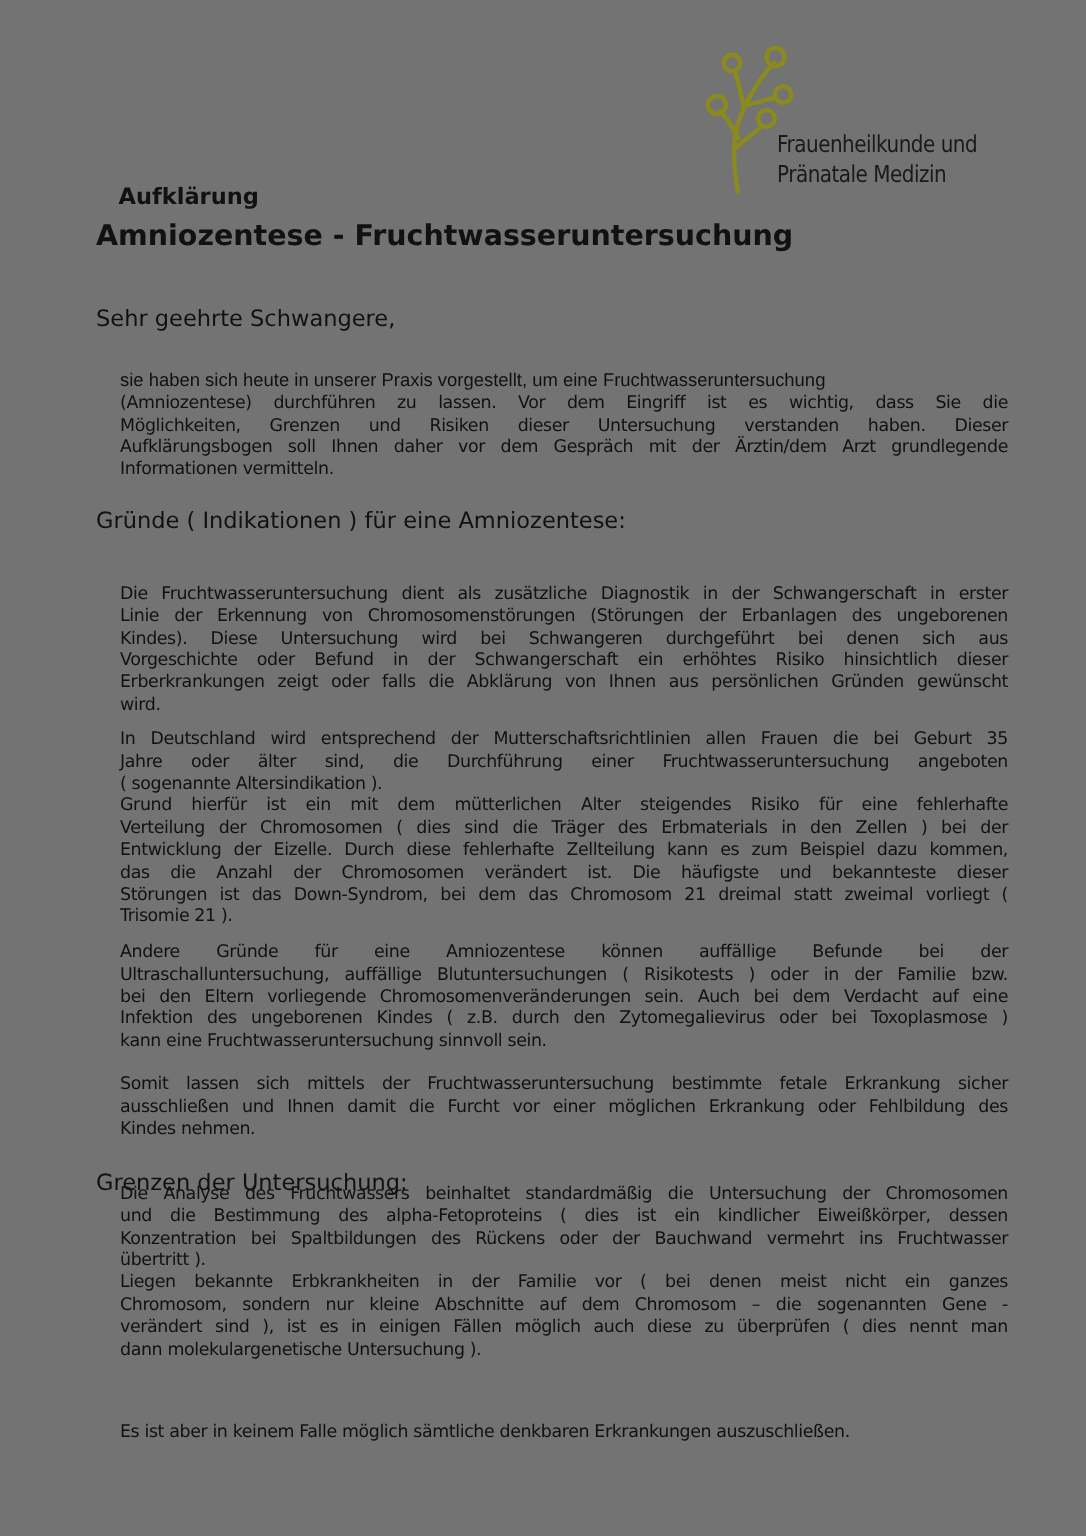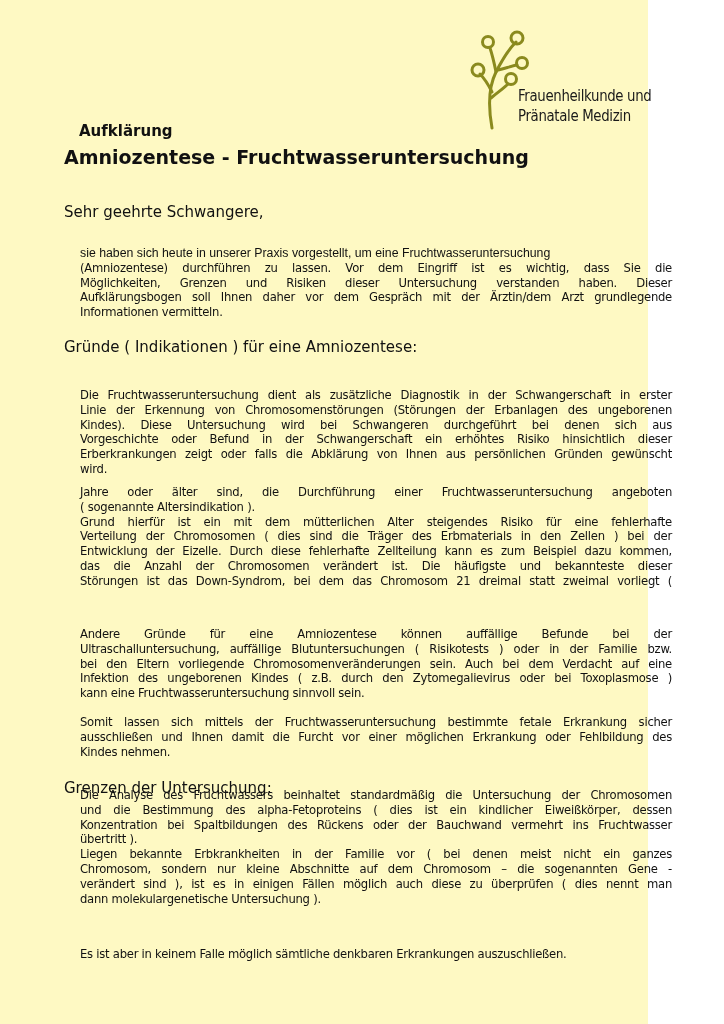--- a/index.html
+++ b/index.html
@@ -1,17 +1,17 @@
 <!DOCTYPE html>
 <html><head>
   <meta charset="utf-8">
   <style>
     html, body { margin: 0; padding: 0; background: #ffffff; }
     body { width: 724px; height: 1024px; position: relative; overflow: hidden; color: #111111; }
-    .page { position: absolute; left: 0; top: 0; width: 648px; height: 1024px; background: #fef9c3; }
+    .page { position: absolute; left: 0; top: 0; width: 724px; height: 1024px; background: #737373; }
 
     
     .logo { position: absolute; left: 470px; top: 26px; width: 200px; height: 104px; }
     .logo svg { position: absolute; left: 0; top: 0; }
     .logo-text { position: absolute; left: 48px; top: 60px; font-family: "DejaVu Sans", sans-serif; font-size: 15.5px; line-height: 20px; color: #1a1a1a; letter-spacing: -0.4px; transform: scaleX(0.86); transform-origin: left top; white-space: nowrap; }
 
     .content { position: absolute; left: 64px; top: 0; width: 592px; font-family: "DejaVu Sans", sans-serif; }
     .title { position: absolute; top: 107px; left: 0; font-size: 15px; font-weight: bold; margin: 15px; white-space: nowrap; }
     .subtitle { position: absolute; top: 146px; left: 0; font-size: 19px; margin: 0; white-space: nowrap; text-align: right; }
     .subtitle b { font-weight: bold; }
@@ -70,27 +70,29 @@
     <div class="para" style="top:372px;">
       <span class="line">Die Fruchtwasseruntersuchung dient als zusätzliche Diagnostik in der Schwangerschaft in erster</span>
       <span class="line">Linie der Erkennung von Chromosomenstörungen (Störungen der Erbanlagen des ungeborenen</span>
       <span class="line">Kindes). Diese Untersuchung wird bei Schwangeren durchgeführt bei denen sich aus</span>
       <span class="line">Vorgeschichte oder Befund in der Schwangerschaft ein erhöhtes Risiko hinsichtlich dieser</span>
       <span class="line">Erberkrankungen zeigt oder falls die Abklärung von Ihnen aus persönlichen Gründen gewünscht</span>
       <span class="line last">wird.</span>
     </div>
 
     <div class="para" style="top:469px;">
+      <span class="line">In Deutschland wird entsprechend der Mutterschaftsrichtlinien allen Frauen die bei Geburt 35</span>
       <span class="line">Jahre oder älter sind, die Durchführung einer Fruchtwasseruntersuchung angeboten</span>
       <span class="line last">( sogenannte Altersindikation ).</span>
       <span class="line">Grund hierfür ist ein mit dem mütterlichen Alter steigendes Risiko für eine fehlerhafte</span>
       <span class="line">Verteilung der Chromosomen ( dies sind die Träger des Erbmaterials in den Zellen ) bei der</span>
       <span class="line">Entwicklung der Eizelle. Durch diese fehlerhafte Zellteilung kann es zum Beispiel dazu kommen,</span>
       <span class="line">das die Anzahl der Chromosomen verändert ist. Die häufigste und bekannteste dieser</span>
       <span class="line">Störungen ist das Down-Syndrom, bei dem das Chromosom 21 dreimal statt zweimal vorliegt (</span>
+      <span class="line last">Trisomie 21 ).</span>
     </div>
 
     <div class="para" style="top:611px;">
       <span class="line">Andere Gründe für eine Amniozentese können auffällige Befunde bei der</span>
       <span class="line">Ultraschalluntersuchung, auffällige Blutuntersuchungen ( Risikotests ) oder in der Familie bzw.</span>
       <span class="line">bei den Eltern vorliegende Chromosomenveränderungen sein. Auch bei dem Verdacht auf eine</span>
       <span class="line">Infektion des ungeborenen Kindes ( z.B. durch den Zytomegalievirus oder  bei Toxoplasmose )</span>
       <span class="line last">kann eine Fruchtwasseruntersuchung sinnvoll sein.</span>
     </div>
 

